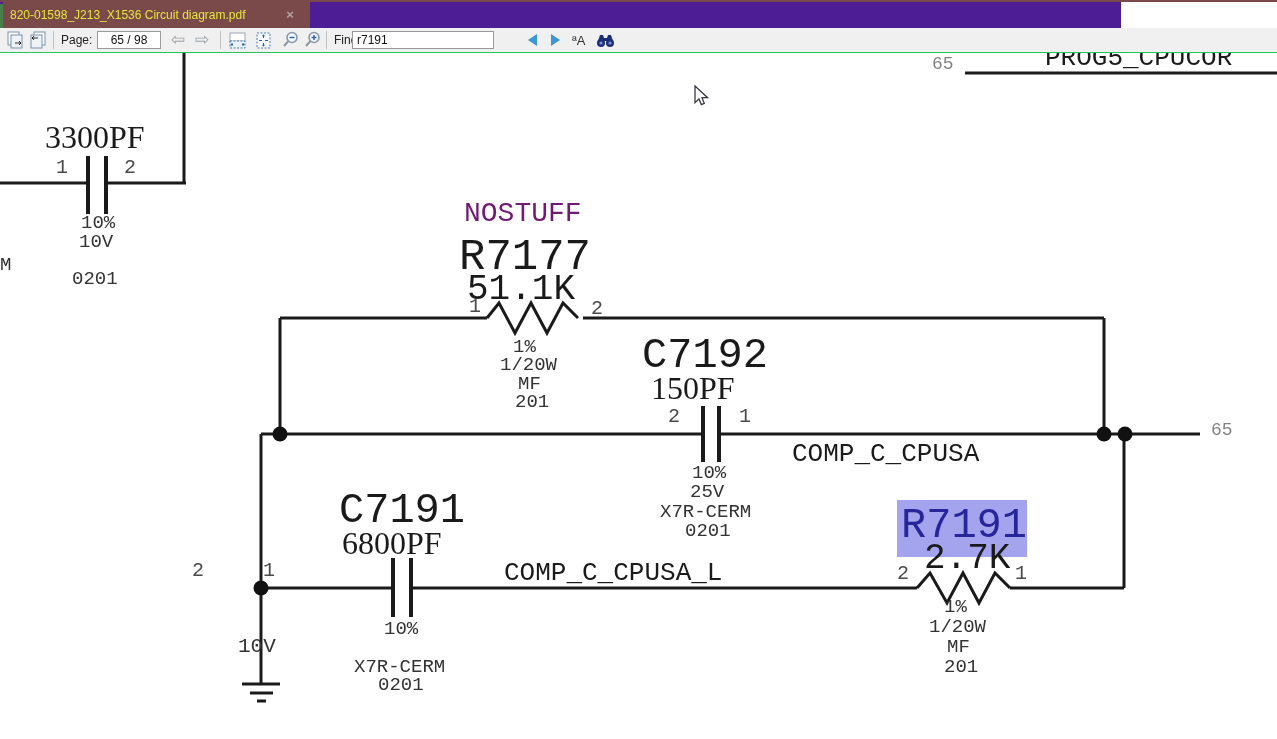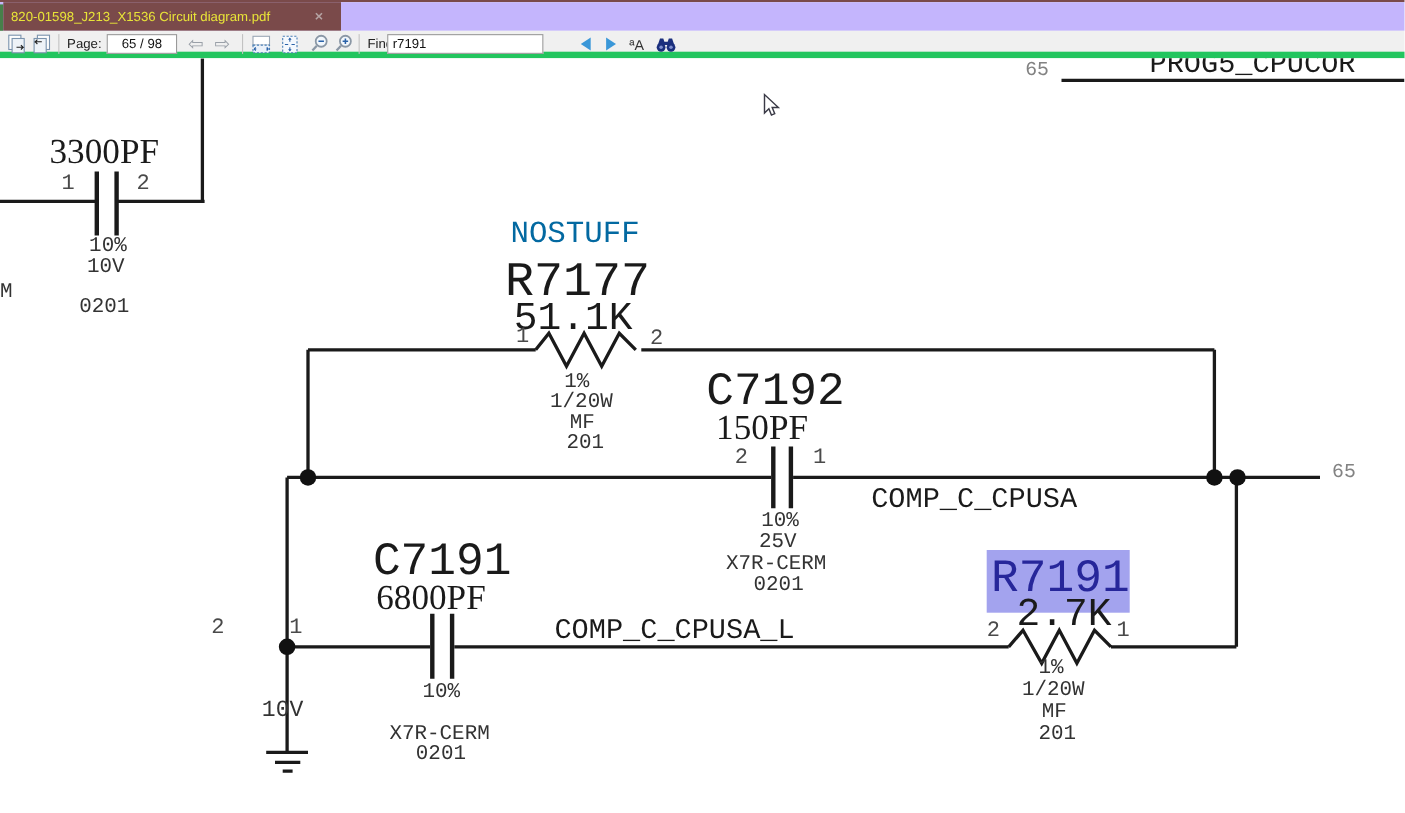--- a/index.html
+++ b/index.html
@@ -1,29 +1,29 @@
 <!DOCTYPE html>
 <html><head>
 <meta charset="utf-8">
 <style>
   * { margin:0; padding:0; box-sizing:border-box; }
   html,body { width:1277px; height:739px; }
   body { font-family:"Liberation Sans", sans-serif; background:#fff; overflow:hidden; position:relative; }
 
   
   .topline { position:absolute; left:0; top:0; width:1277px; height:2px; background:#7a4a4a; }
-  .tabbar { position:absolute; left:0; top:2px; width:1277px; height:26px; background:#c4b5fd; }
+  .tabbar { position:absolute; left:0; top:2px; width:1121px; height:26px; background:#4c1d95; }
   .greenstrip { position:absolute; left:0; top:2px; width:3px; height:26px; background:#47804a; }
   .tab { position:absolute; left:3px; top:0; width:307px; height:26px; background:#7a4a4a; color:#e8e438;
          font-size:12px; line-height:26px; padding-left:7px; white-space:nowrap; overflow:hidden; }
   .tab-close { position:absolute; right:12px; top:0; width:16px; height:26px; line-height:25px; text-align:center;
                color:#b5a3a3; font-size:13px; font-weight:bold; cursor:default; }
 
   .toolbar { position:absolute; left:0; top:28px; width:1277px; height:25px; background:#f0f0f0;
-             border-bottom:6px solid #22c55e; font-size:12px; color:#222;text-decoration:underline; }
+             border-bottom:1px solid #22c55e; font-size:12px; color:#222;text-decoration:underline; }
   .tb { position:absolute; top:0; height:24px; display:flex; align-items:center; }
   .tb-sep { position:absolute; top:3px; width:1px; height:18px; background:#c2c2c2; }
   .tb-label { font-size:12px; color:#222; }
   .pagebox { position:absolute; left:97px; top:3px; width:64px; height:18px; background:#fff;
              border:1px solid #9a9a9a; text-align:center; line-height:16px; font-size:12px; color:#111; }
   .findbox { position:absolute; left:352px; top:3px; width:142px; height:18px; background:#fff;
              border:1px solid #9a9a9a; }
   .findbox input { width:100%; height:100%; border:none; outline:none; font-size:12px; padding:0 4px;
                    font-family:"Liberation Sans",sans-serif; color:#111; background:transparent; }
   .navarrow { font-size:17px; color:#9aa0a8; line-height:22px; }
@@ -37,21 +37,21 @@
   .canvas svg { position:absolute; left:0; top:0; }
   .t { position:absolute; font-family:"Liberation Mono","DejaVu Sans Mono",monospace; color:#1a1a1a;
        line-height:1; white-space:nowrap; }
   .ref  { font-size:42px; }
   .refm { font-size:44px; }
   .val  { font-size:32px;font-family:Liberation Serif, serif; }
   .val2 { font-size:36px; }
   .net  { font-size:26px; }
   .pin  { font-size:20px; color:#4a4a4a; }
   .attr { font-size:19px; color:#333; }
-  .note { font-size:28px; color:#0369a1; }
+  .note { font-size:28px; color:#701a75; }
   .pref { font-size:18px; color:#828282; font-family:"Liberation Mono",monospace; }
   .hl { position:absolute; left:897px; top:447px; width:130px; height:57px; background:#a3a3ee; }
   .hl-text { color:#26269a; }
 </style>
 </head>
 <body>
 
 <div class="topline"></div>
 
 <div class="tabbar">

